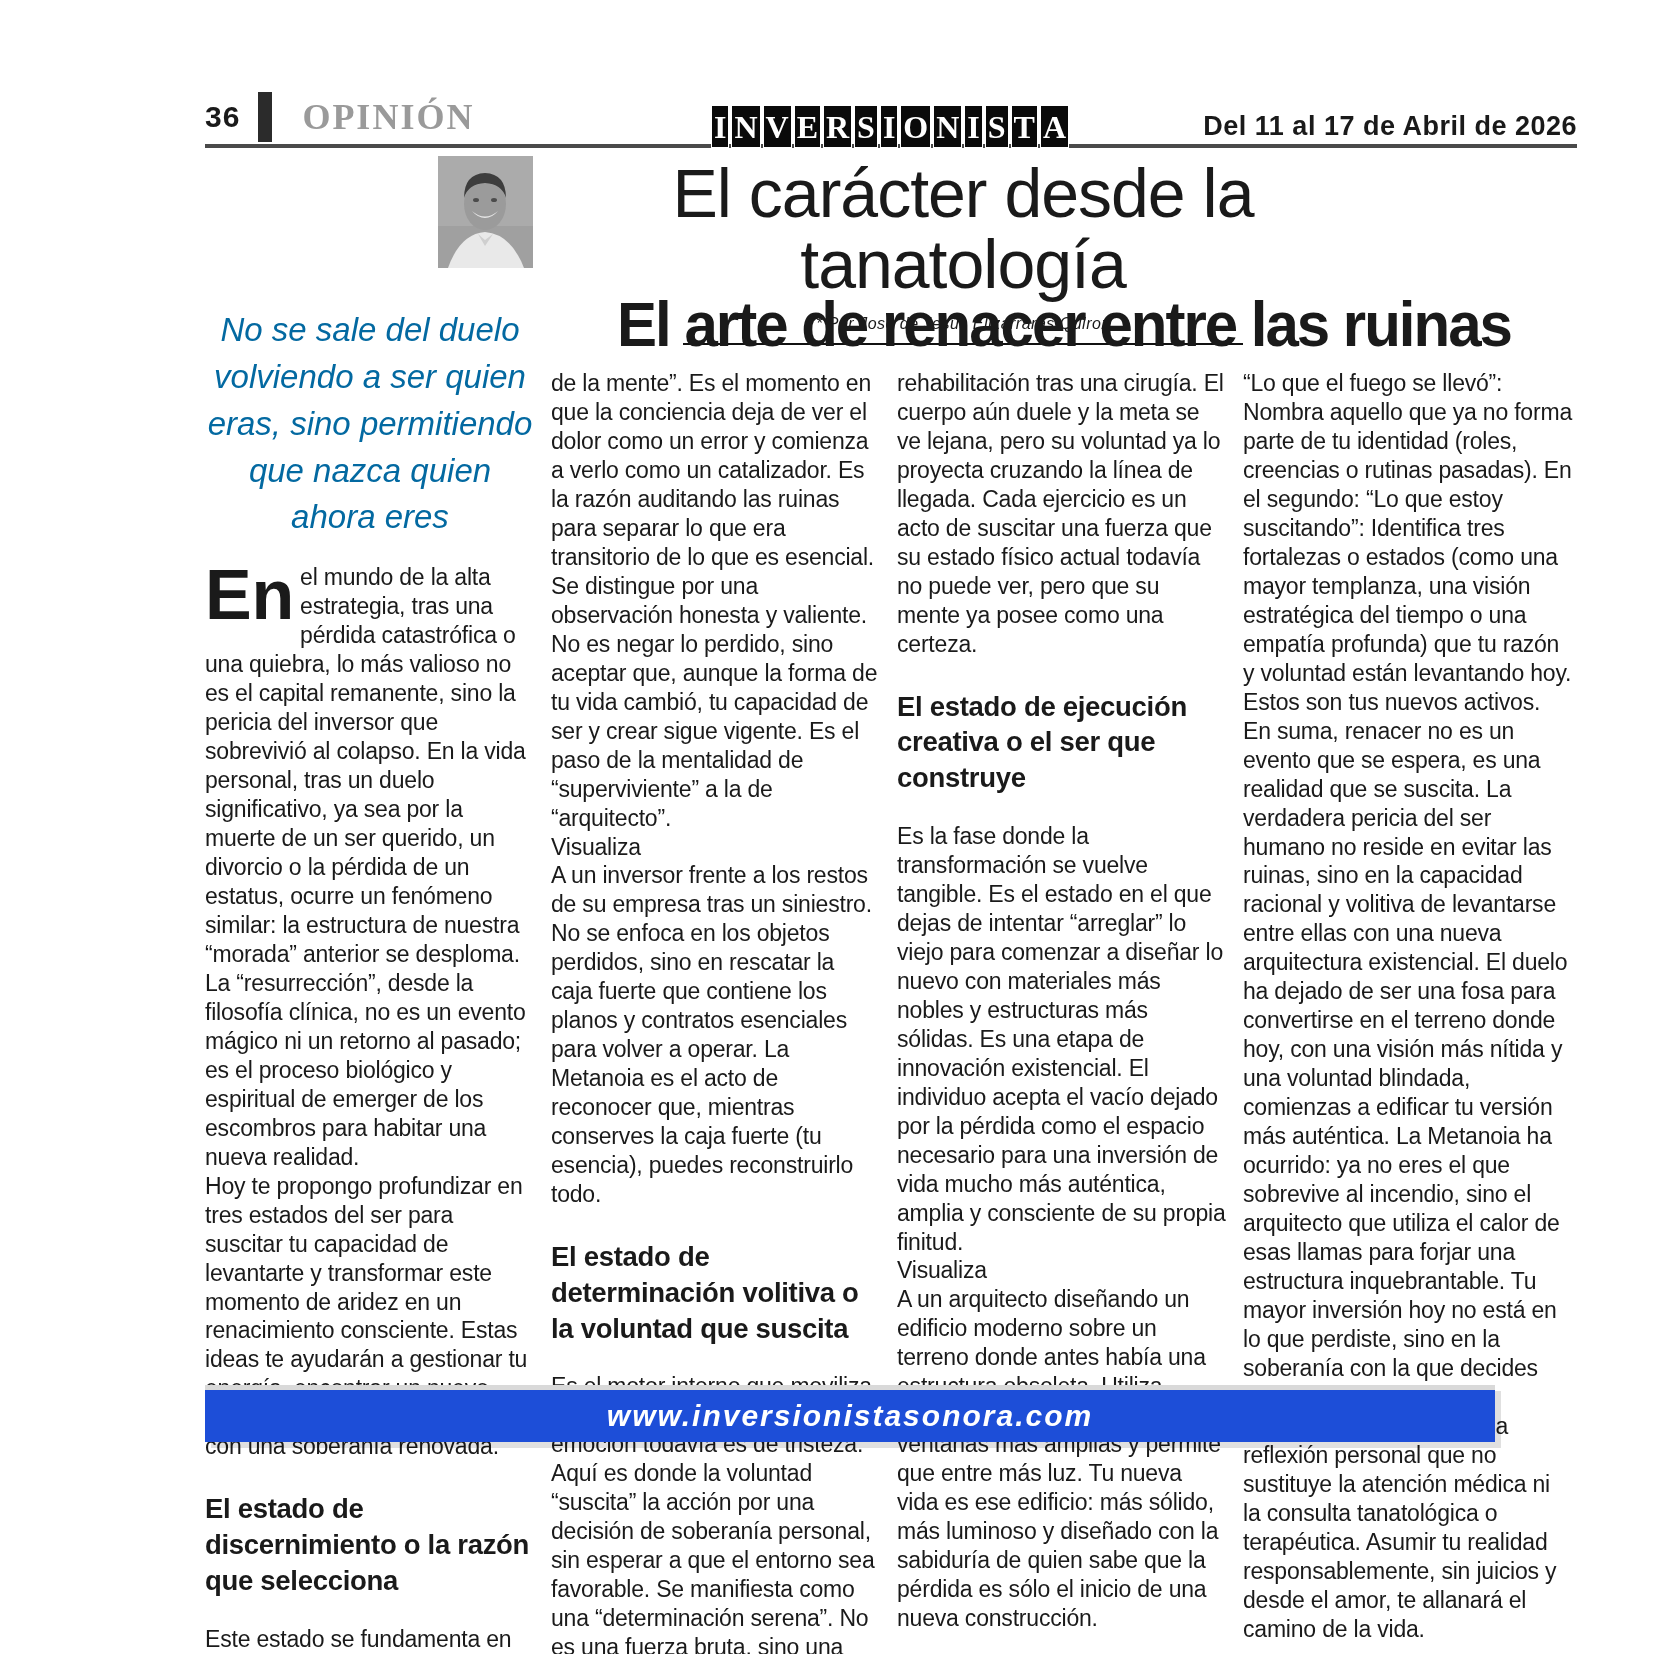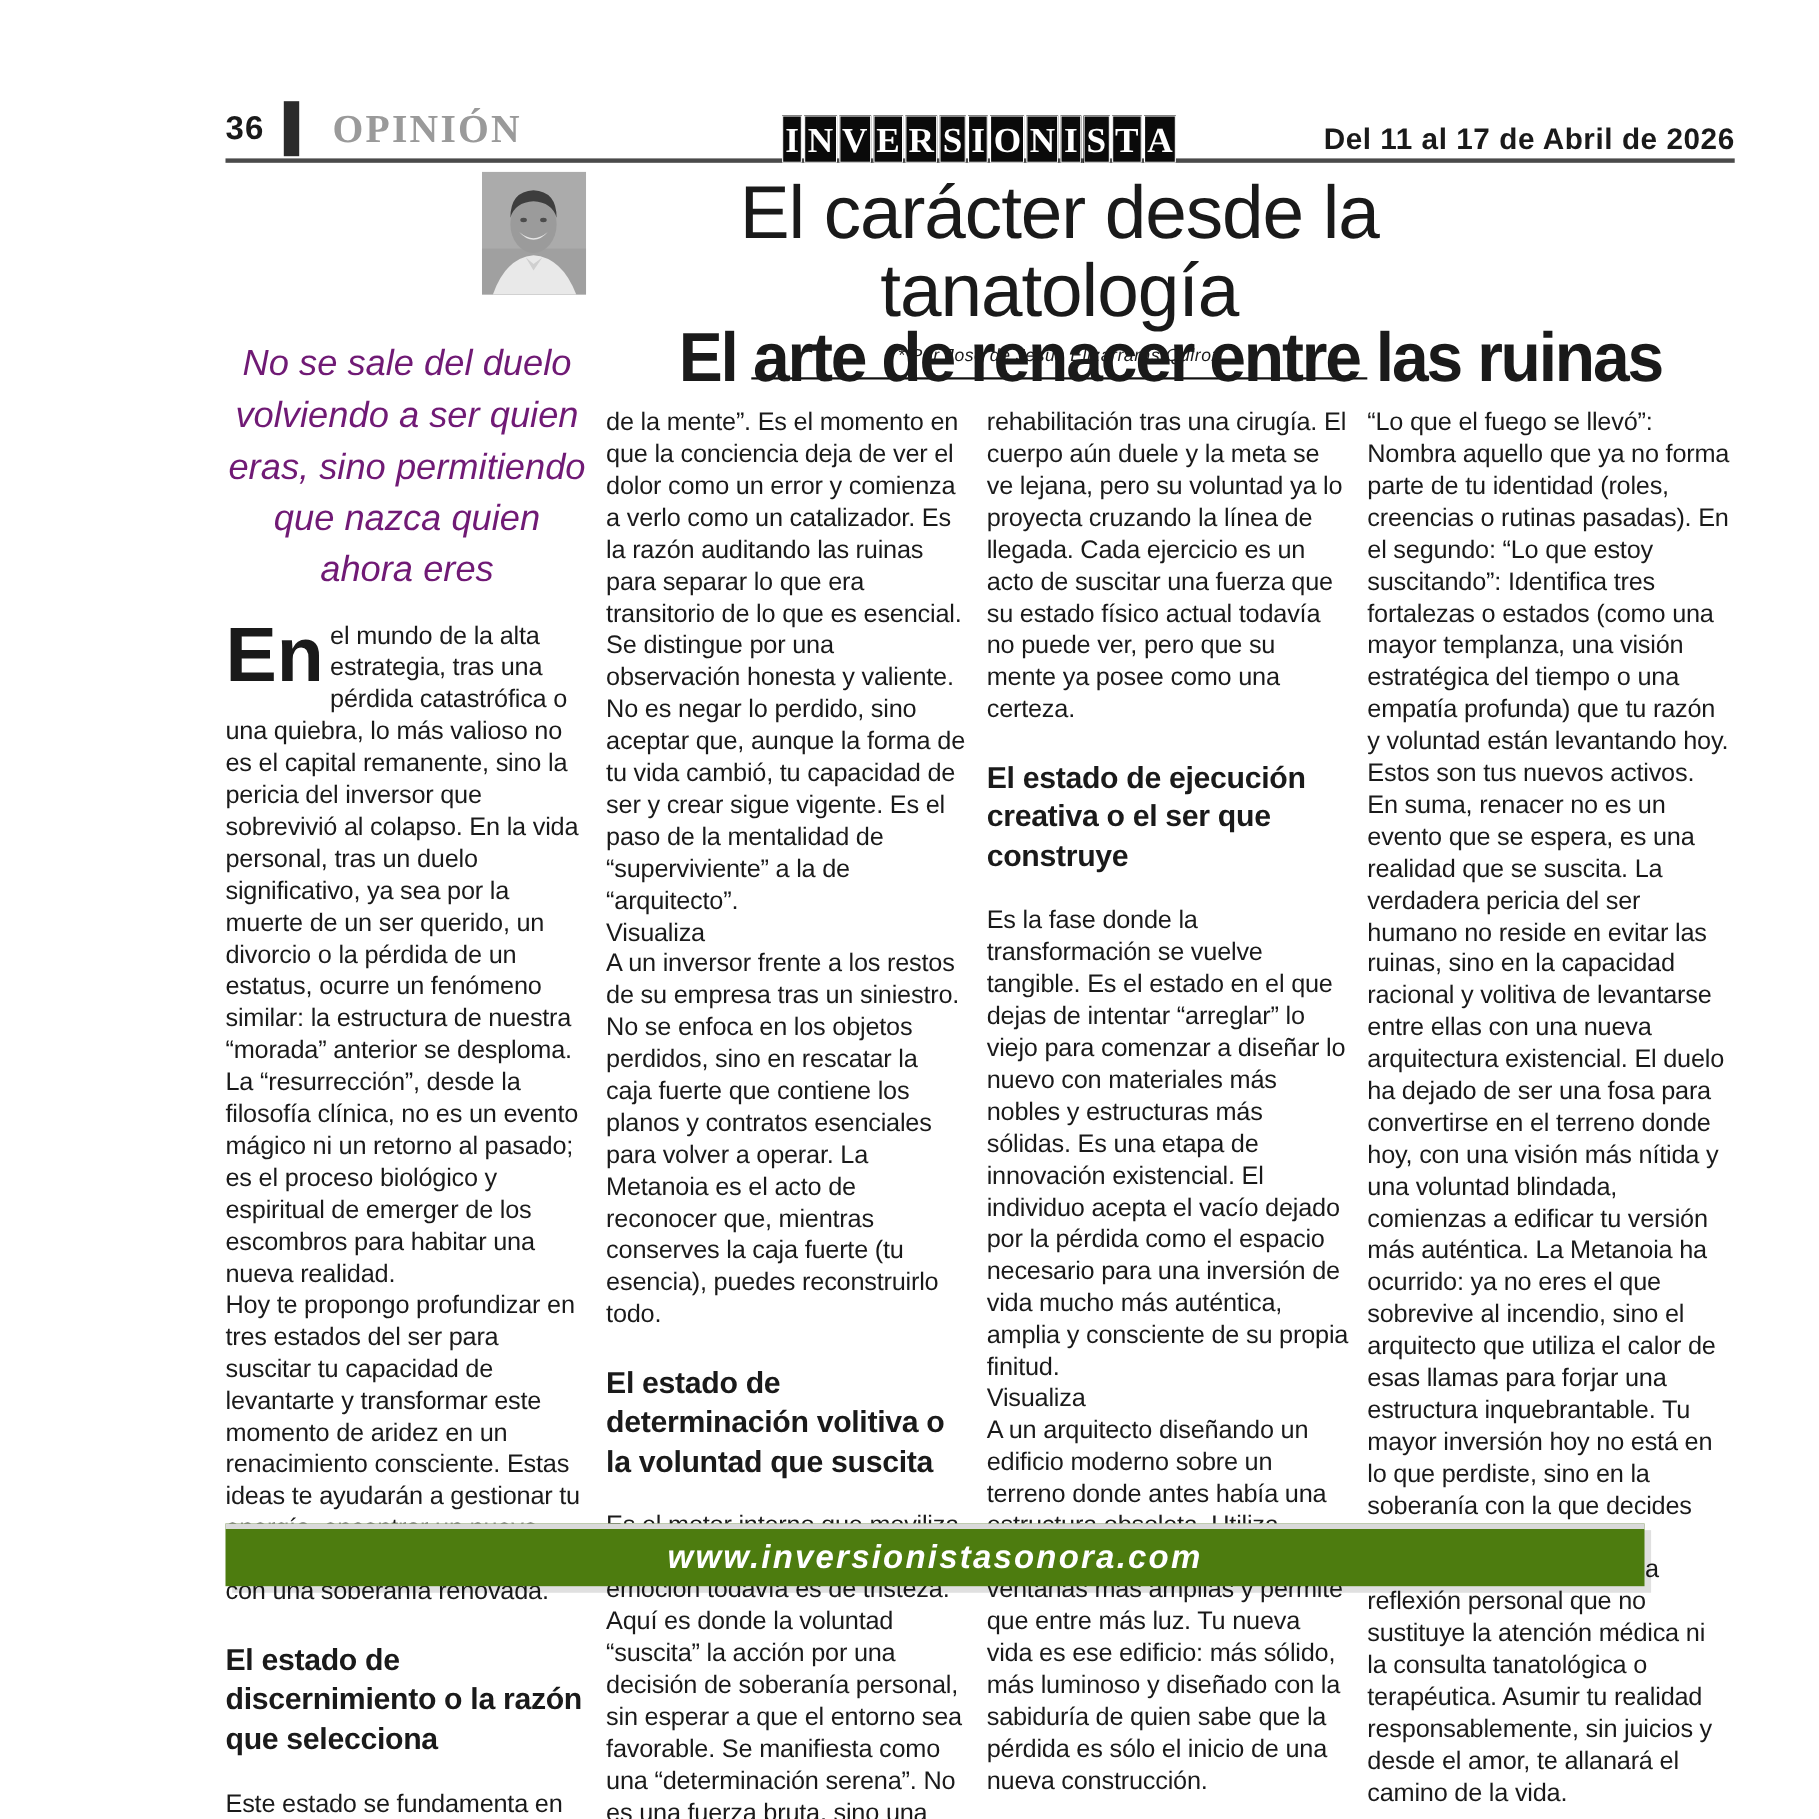--- a/index.html
+++ b/index.html
@@ -49,35 +49,35 @@
   .col1{margin-right:16px;}
   .right-region{width:1026px;flex:none;}
   .headline{
     font-size:60px;font-weight:bold;letter-spacing:-2px;line-height:1.0;
     text-align:center;margin:2px 0 14px 0;transform:scaleY(1.05);
   }
   .right-cols{display:flex;gap:16px;}
 
   .pull-quote{
     font-style:italic;font-size:33px;line-height:1.42;text-align:center;
-    color:#701a75;margin:14px 0 22px 0;font-weight:400;
+    color:#0369a1;margin:14px 0 22px 0;font-weight:400;
   }
   .body-p{font-size:23px;line-height:1.26;margin:0;letter-spacing:-0.2px;}
   .dropcap{
     float:left;font-size:70px;line-height:0.82;padding:4px 6px 0 0;font-weight:bold;
   }
   .subhead{
     font-size:27.5px;font-weight:bold;line-height:1.3;letter-spacing:-0.3px;
     margin:30px 0 26px 0;
   }
 
   
   .site-footer{
     position:absolute;left:205px;top:1385px;width:1290px;height:52px;
-    background:#4d7c0f;border-top:5px solid #d9d9d9;
+    background:#1d4ed8;border-top:5px solid #d9d9d9;
     display:flex;align-items:center;justify-content:center;
     box-shadow:6px 6px 0 rgba(0,0,0,0.12);
   }
   .site-url{color:#ffffff;font-weight:bold;font-style:italic;font-size:30px;letter-spacing:2px;}
 </style>
 </head>
 <body>
 
 <div class="page">
   <div class="content">

